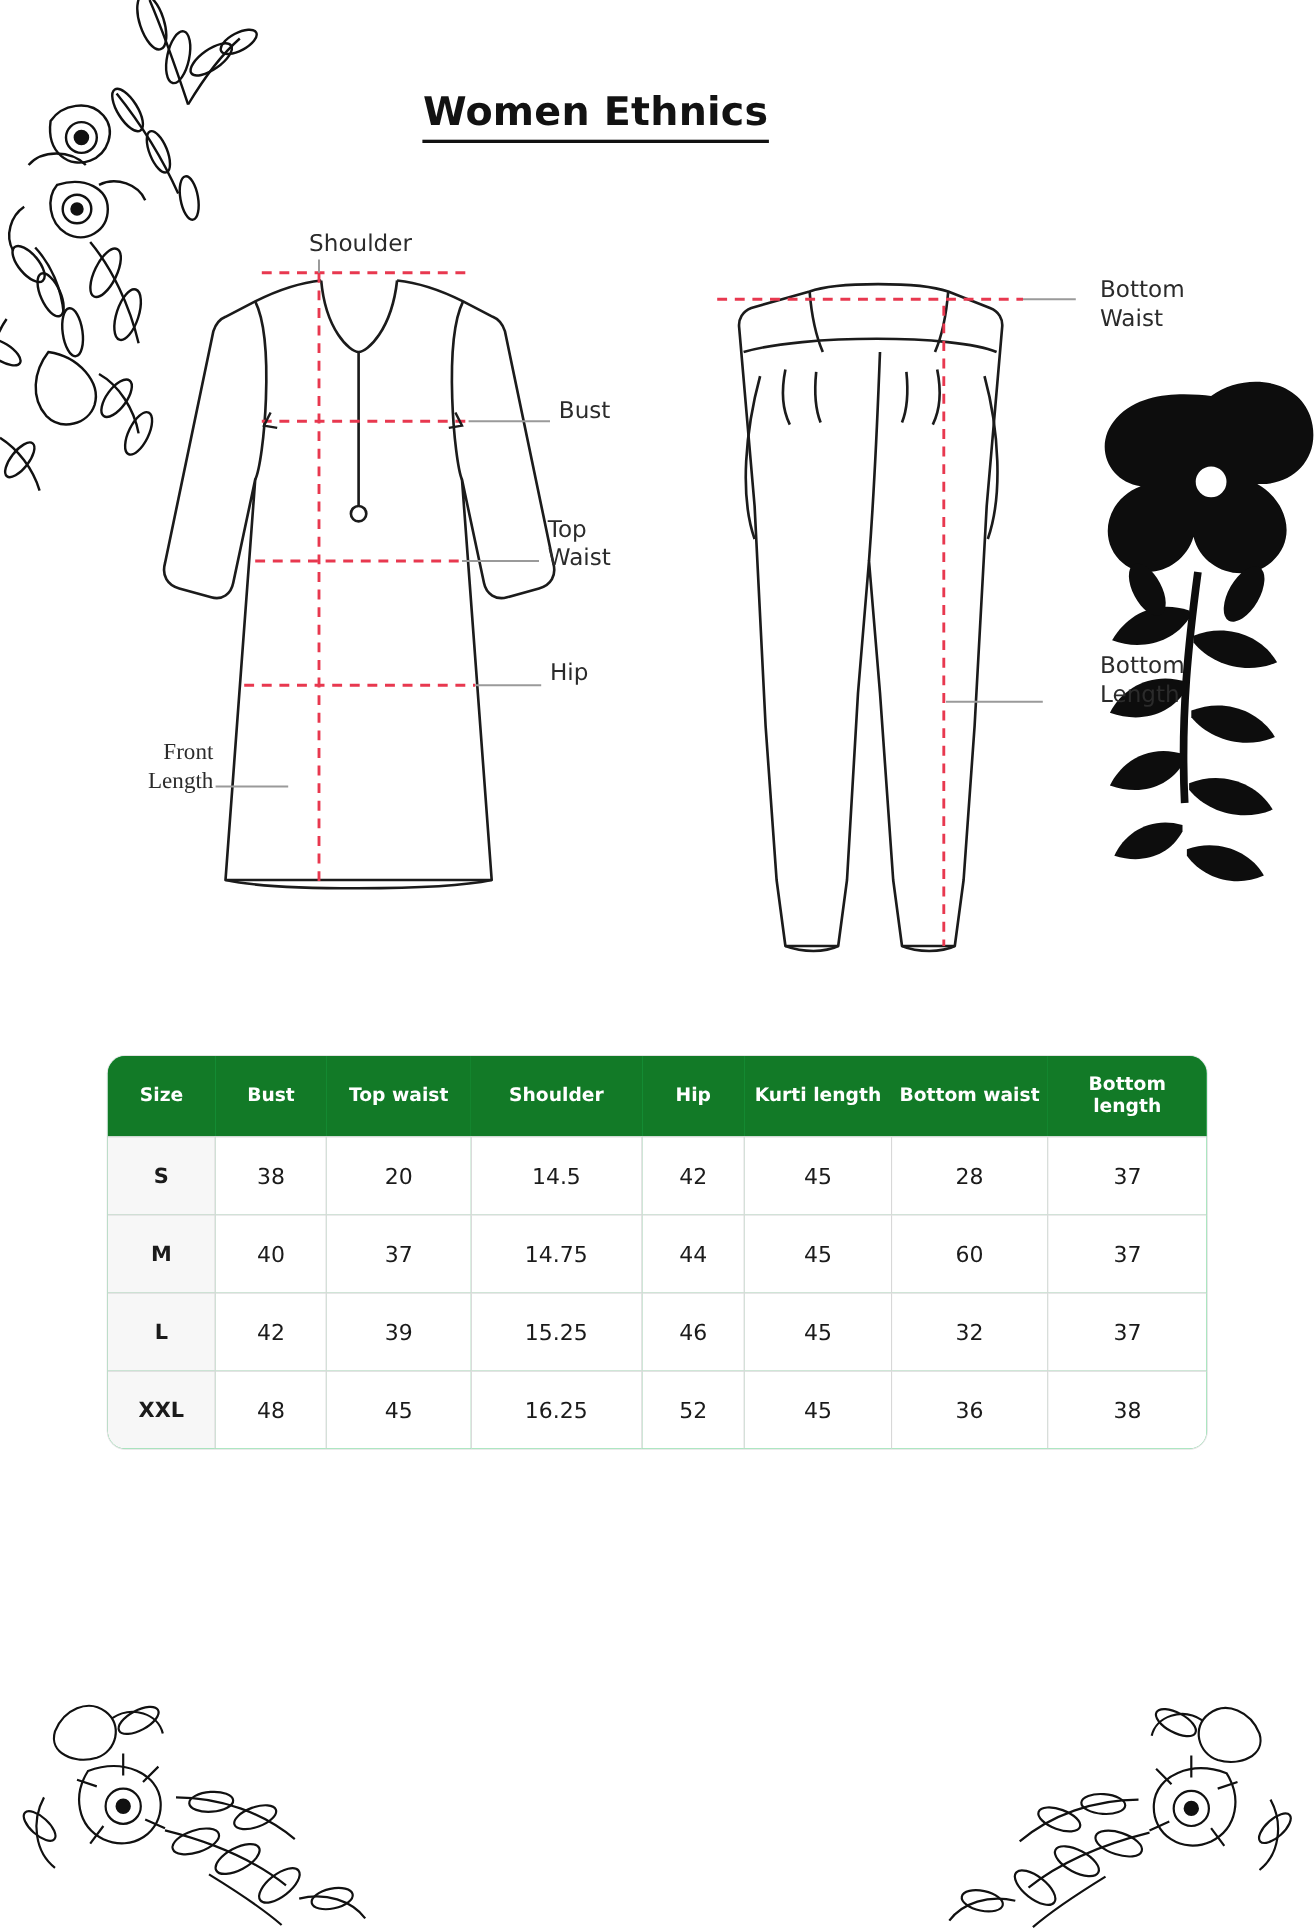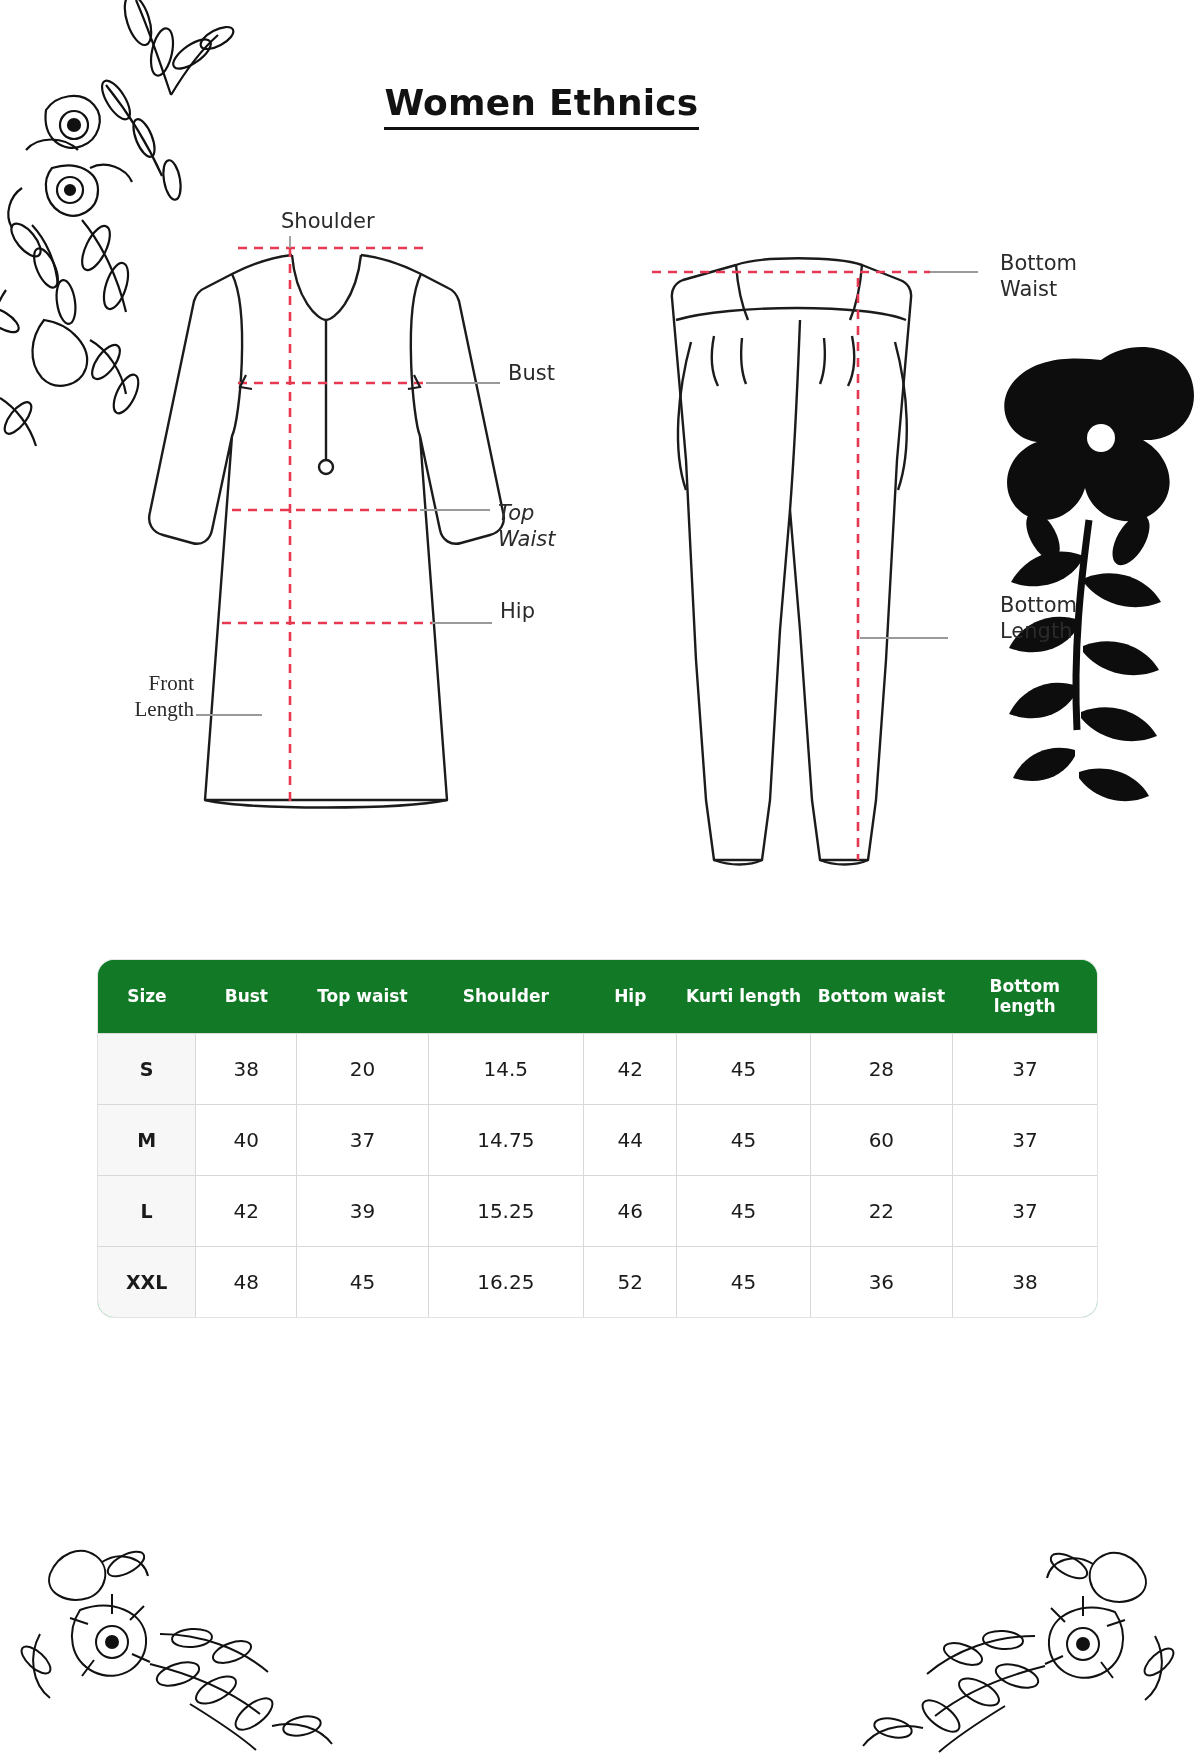--- a/index.html
+++ b/index.html
@@ -315,21 +315,21 @@
       </g>
       <g stroke="#9a9a9a" stroke-width="1.8">
         <line x1="930" y1="112" x2="978" y2="112"></line>
         <line x1="860" y1="478" x2="948" y2="478"></line>
       </g>
     </svg>
 
     
     <div class="lbl" style="left:281px; top:48px;">Shoulder</div>
     <div class="lbl" style="left:508px; top:200px;">Bust</div>
-    <div class="lbl" style="left:498px; top:340px;font-style:italic;">Top
+    <div class="lbl" style="left:498px; top:308px;">Top
 Waist</div>
     <div class="lbl" style="left:500px; top:438px;">Hip</div>
     <div class="lbl right" style="left:84px; top:510px; width:110px;">Front
 Length</div>
     <div class="lbl" style="left:1000px; top:90px;">Bottom
 Waist</div>
     <div class="lbl" style="left:1000px; top:432px;">Bottom
 Length</div>
   </div>
 
@@ -382,21 +382,21 @@
           <td>60</td>
           <td>37</td>
         </tr>
         <tr>
           <td class="size-cell">L</td>
           <td>42</td>
           <td>39</td>
           <td>15.25</td>
           <td>46</td>
           <td>45</td>
-          <td>22</td>
+          <td>32</td>
           <td>37</td>
         </tr>
         <tr>
           <td class="size-cell">XXL</td>
           <td>48</td>
           <td>45</td>
           <td>16.25</td>
           <td>52</td>
           <td>45</td>
           <td>36</td>

